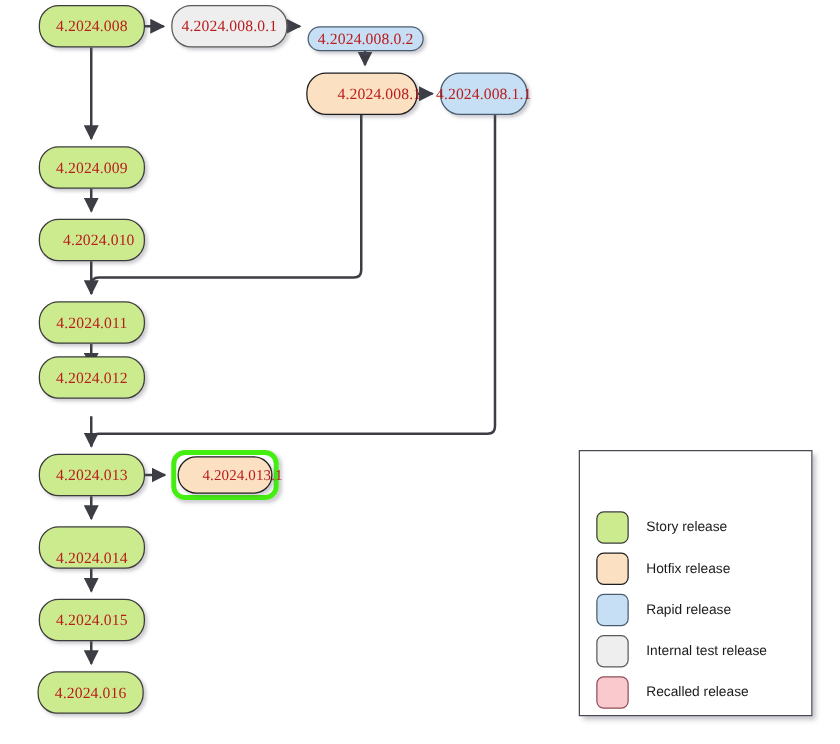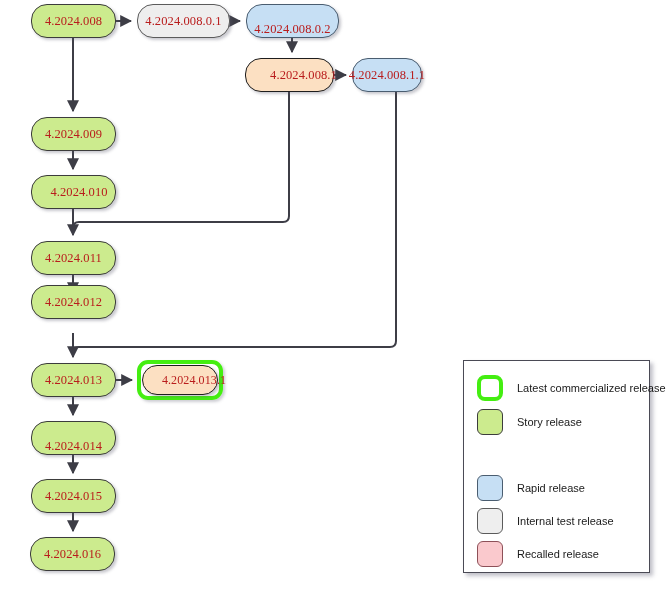--- a/index.html
+++ b/index.html
@@ -142,21 +142,21 @@
   <div class="latest-ring" style="left:137px; top:360px; width:86px; height:40px;"></div>
 
   <div class="node story" style="left:31px; top:4px; width:85px; height:34px;">
     <span>4.2024.008</span>
   </div>
 
   <div class="node internal" style="left:137px; top:4px; width:93px; height:34px;">
     <span>4.2024.008.0.1</span>
   </div>
 
-  <div class="node rapid" style="left:246px; top:4px; width:93px; height:34px;align-items:flex-end;">
+  <div class="node rapid" style="left:246px; top:21px; width:93px; height:20px;">
     <span>4.2024.008.0.2</span>
   </div>
 
   <div class="node hotfix" style="left:245px; top:58px; width:89px; height:34px;">
     <span>4.2024.008.1</span>
   </div>
 
   <div class="node rapid" style="left:352px; top:58px; width:70px; height:34px;">
     <span>4.2024.008.1.1</span>
   </div>
@@ -192,30 +192,30 @@
   <div class="node story" style="left:31px; top:479px; width:85px; height:34px;">
     <span>4.2024.015</span>
   </div>
 
   <div class="node story" style="left:30px; top:537px; width:85px; height:34px;">
     <span>4.2024.016</span>
   </div>
 
   <div id="legend">
 
-    <div class="legend-row" style="top:14px;">
-      <div class="swatch latest"></div>
-      <div class="legend-label">Latest commercialized release</div>
-    </div>
 
     <div class="legend-row" style="top:48px;">
       <div class="swatch story"></div>
       <div class="legend-label">Story release</div>
     </div>
 
+    <div class="legend-row" style="top:81px;">
+      <div class="swatch hotfix"></div>
+      <div class="legend-label">Hotfix release</div>
+    </div>
 
     <div class="legend-row" style="top:114px;">
       <div class="swatch rapid"></div>
       <div class="legend-label">Rapid release</div>
     </div>
 
     <div class="legend-row" style="top:147px;">
       <div class="swatch internal"></div>
       <div class="legend-label">Internal test release</div>
     </div>

